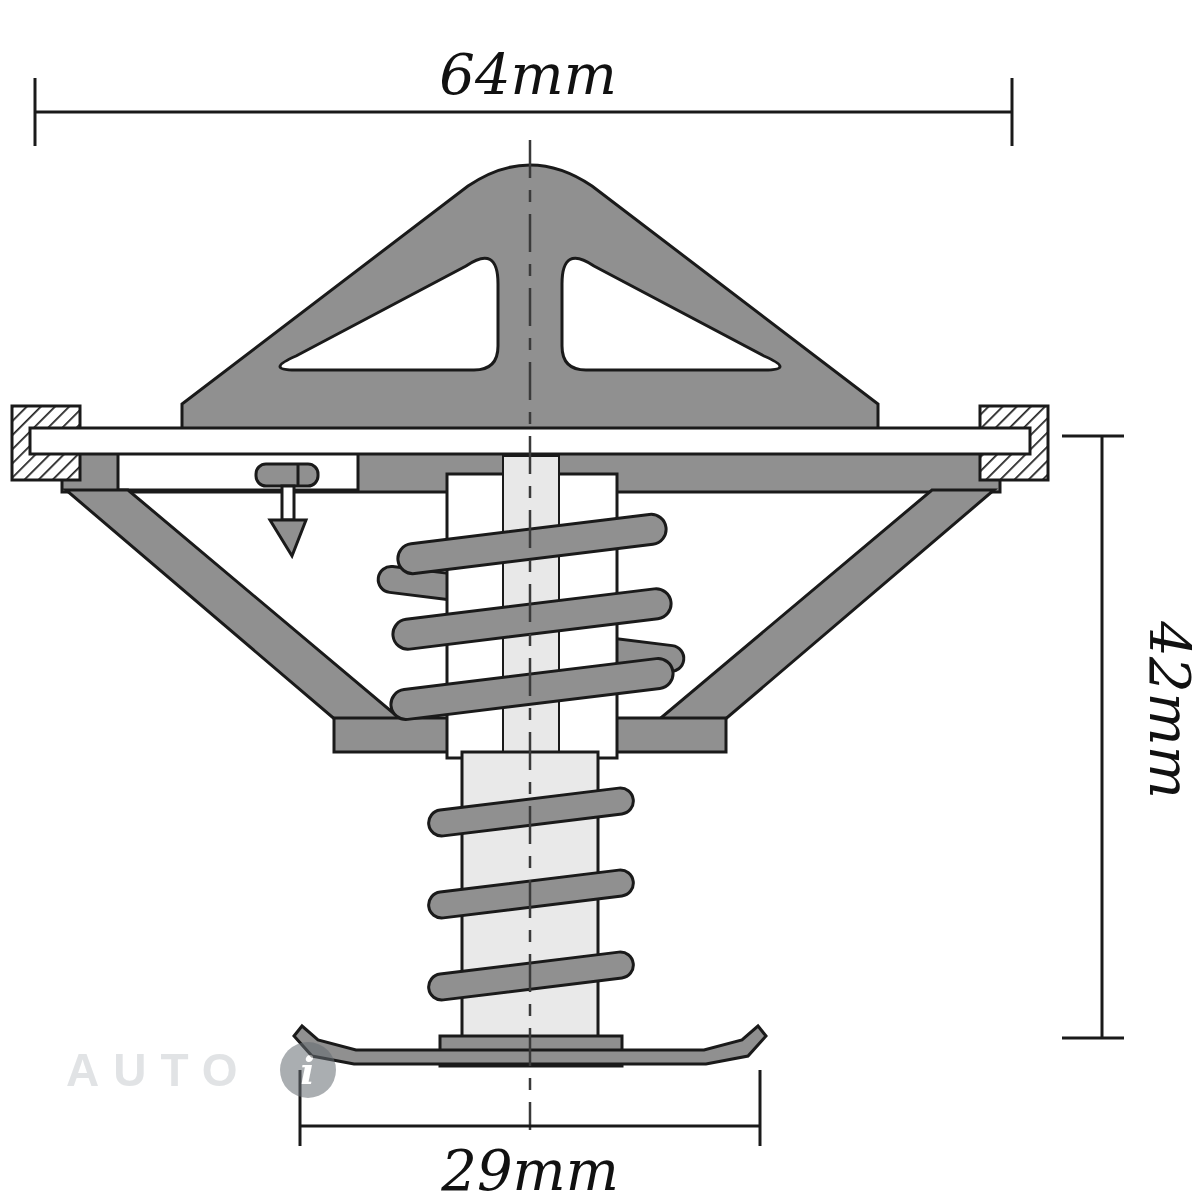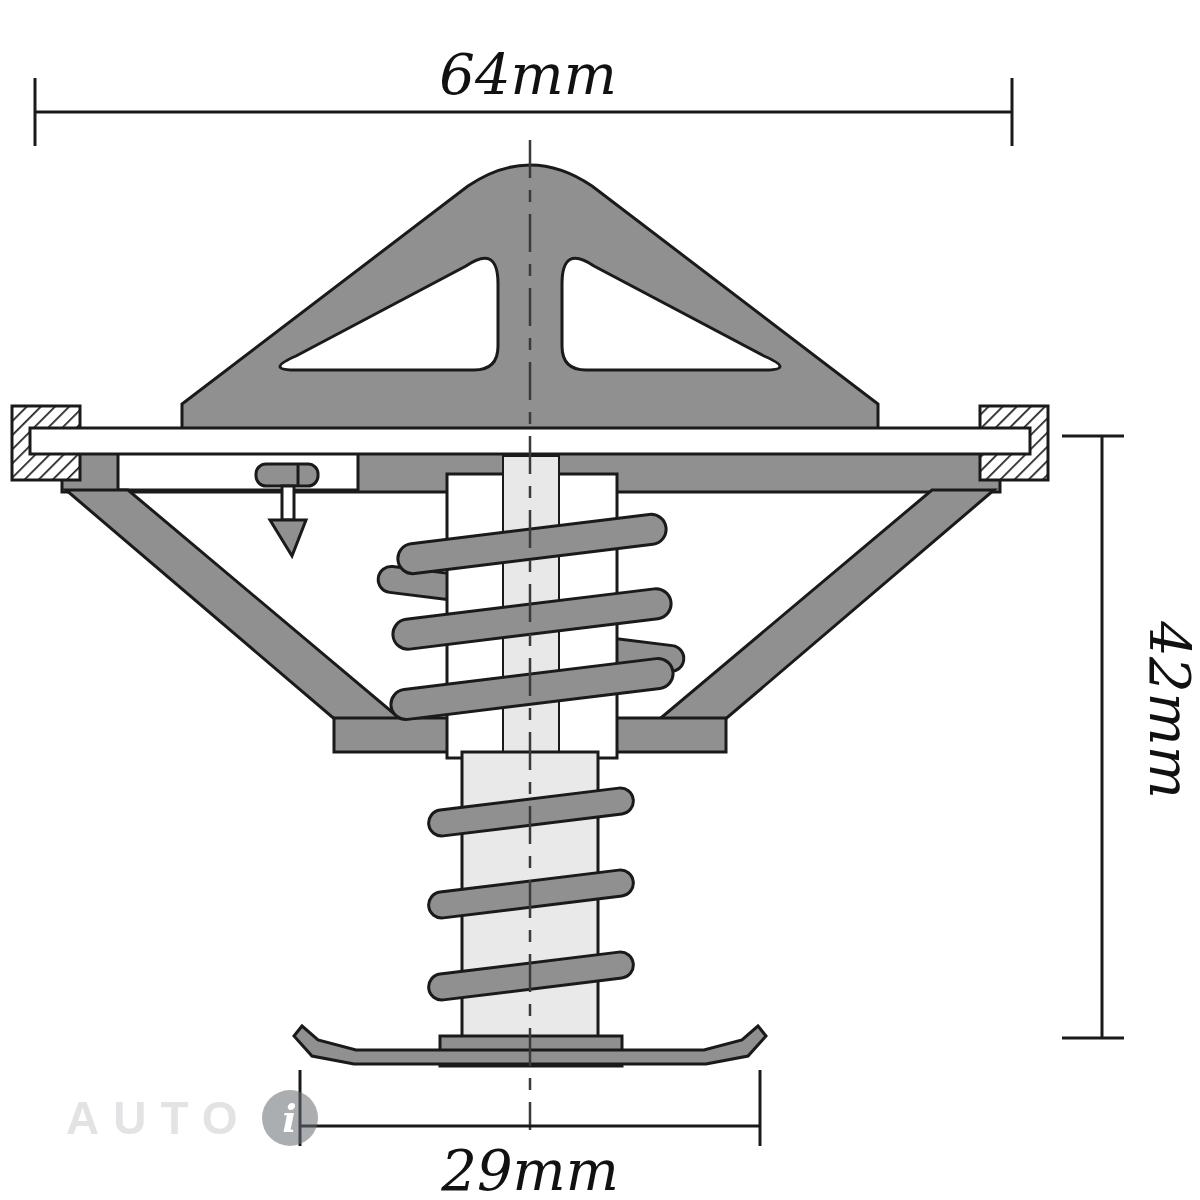--- a/index.html
+++ b/index.html
@@ -18,24 +18,24 @@
   .white-part  { fill: #ffffff; stroke: var(--c-outline, #1a1a1a); stroke-width: 3; }
   .light-part  { fill: var(--c-light-gray, #e9e9e9); stroke: var(--c-outline, #1a1a1a); stroke-width: 3; }
   .rod         { fill: #e8e8e8; stroke: var(--c-outline, #1a1a1a); stroke-width: 2; }
   .dim-line    { stroke: var(--c-outline, #1a1a1a); stroke-width: 3; fill: none; }
   .dim-text    { font-family: "DejaVu Serif", serif; font-style: italic; font-size: 56px; fill: #111; }
   .centerline  { stroke: #3a3a3a; stroke-width: 2.5; stroke-dasharray: 38 12 12 12; fill: none; }
 
   .watermark {
     position: absolute;
     left: 66px;
-    top: 1068px;
+    top: 1020px;
     display: flex;
     align-items: center;
-    gap: 10px;
+    gap: 28px;
     opacity: 0.55;
     user-select: none;
     justify-content: space-between;
   }
   .watermark .wm-text {
     font-family: "Liberation Sans", sans-serif;
     font-weight: bold;
     font-size: 46px;
     letter-spacing: 14px;
     color: var(--c-watermark-gray, #c9cdd1);

